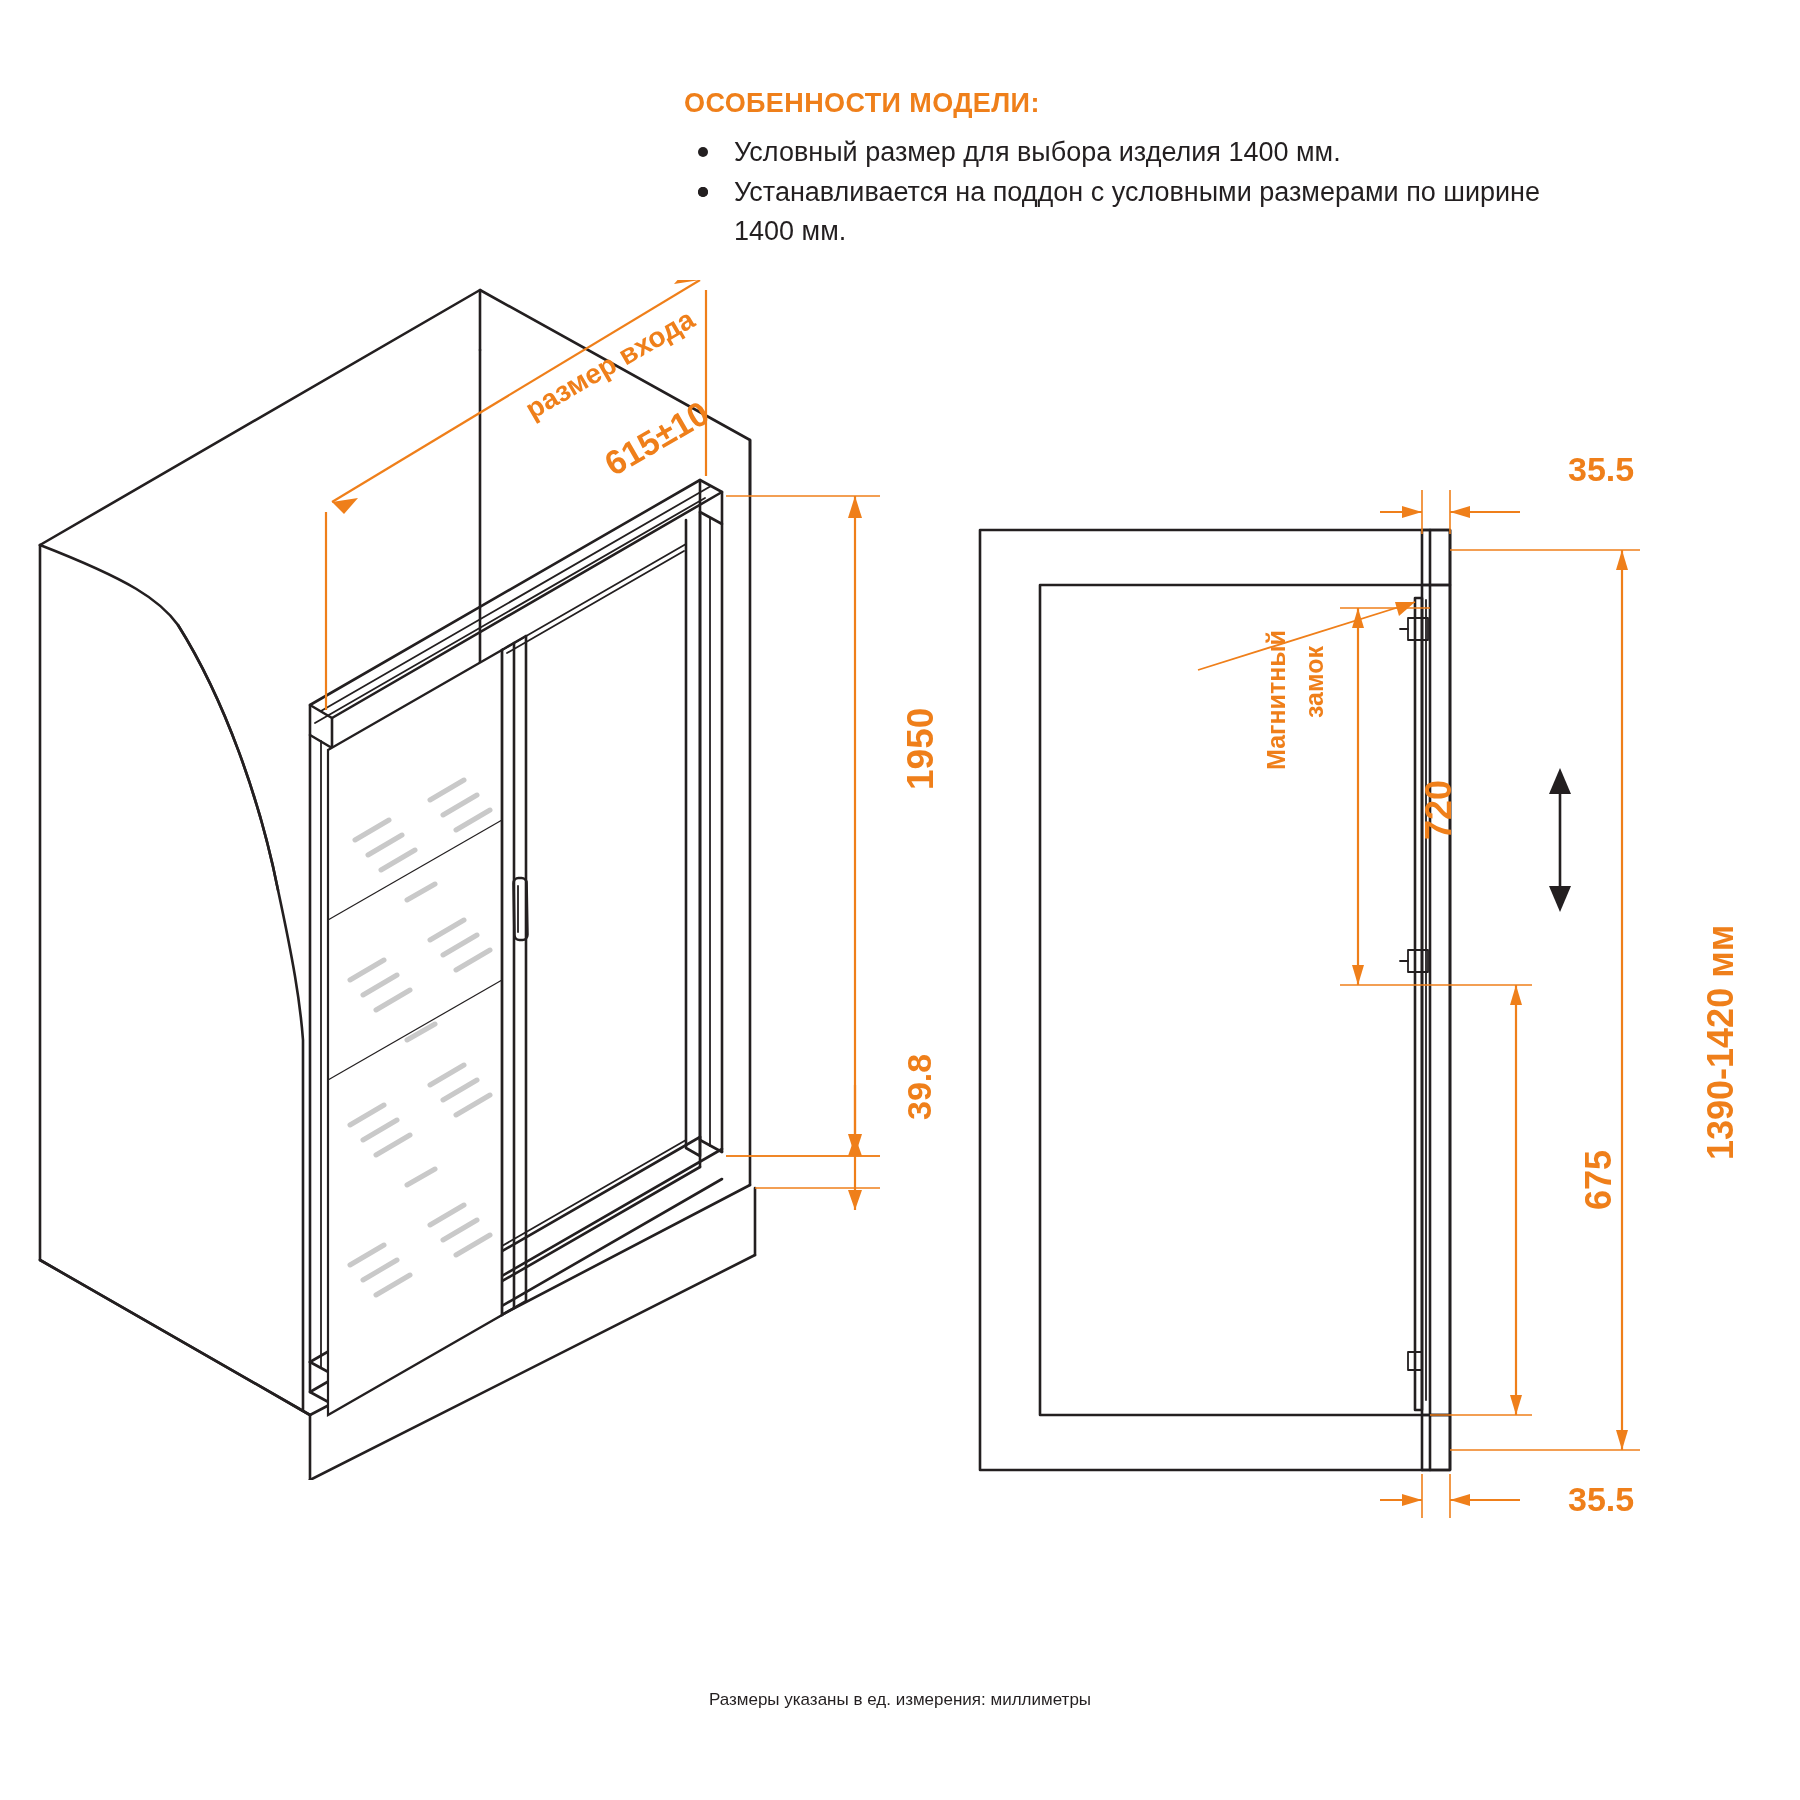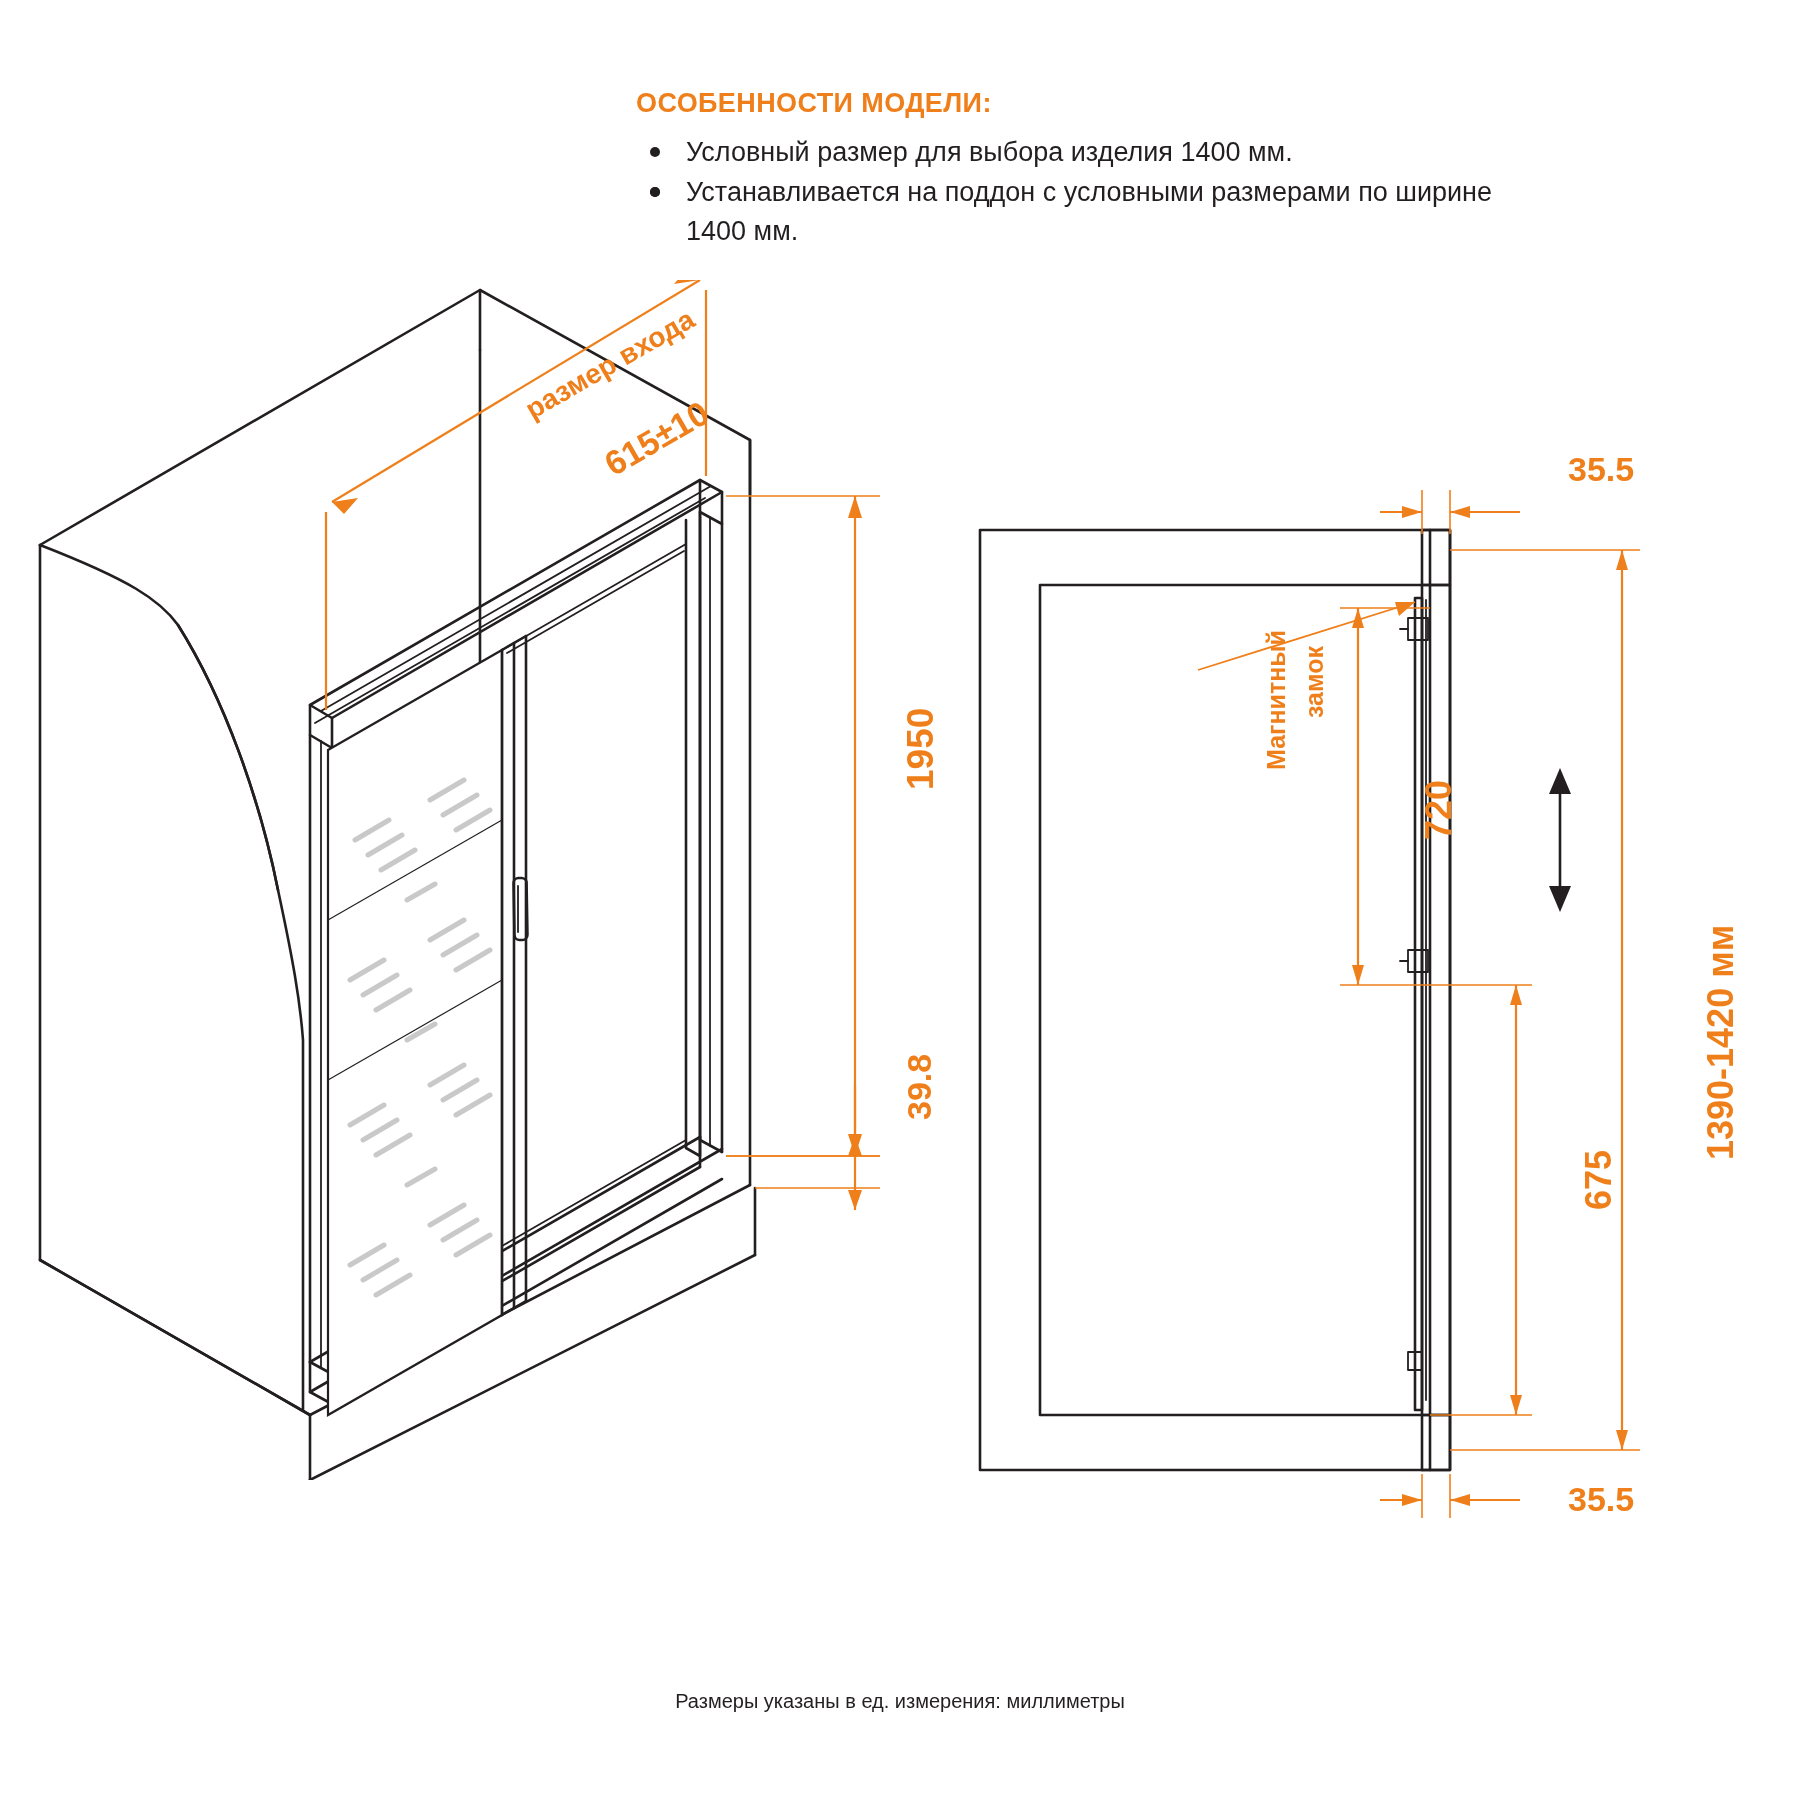--- a/index.html
+++ b/index.html
@@ -16,21 +16,21 @@
     overflow: hidden;
   }
   .stage {
     position: absolute;
     inset: 0;
   }
 
   
   .features {
     position: absolute;
-    left: 636px;
+    left: 684px;
     top: 88px;
     width: 900px;
   }
   .features-title {
     font-size: 27px;
     font-weight: bold;
     color: #ef7f1a;
     letter-spacing: 0.4px;
     margin: 0 0 14px 0;
   }
@@ -57,21 +57,21 @@
     background: #231f20;
   }
 
   
   .caption {
     position: absolute;
     left: 0;
     top: 1690px;
     width: 1800px;
     text-align: center;
-    font-size: 20px;
+    font-size: 17px;
     color: #231f20;
   }
 
   
   svg { display: block; }
   .drawing-left {
     position: absolute;
     left: 10px;
     top: 280px;
   }

